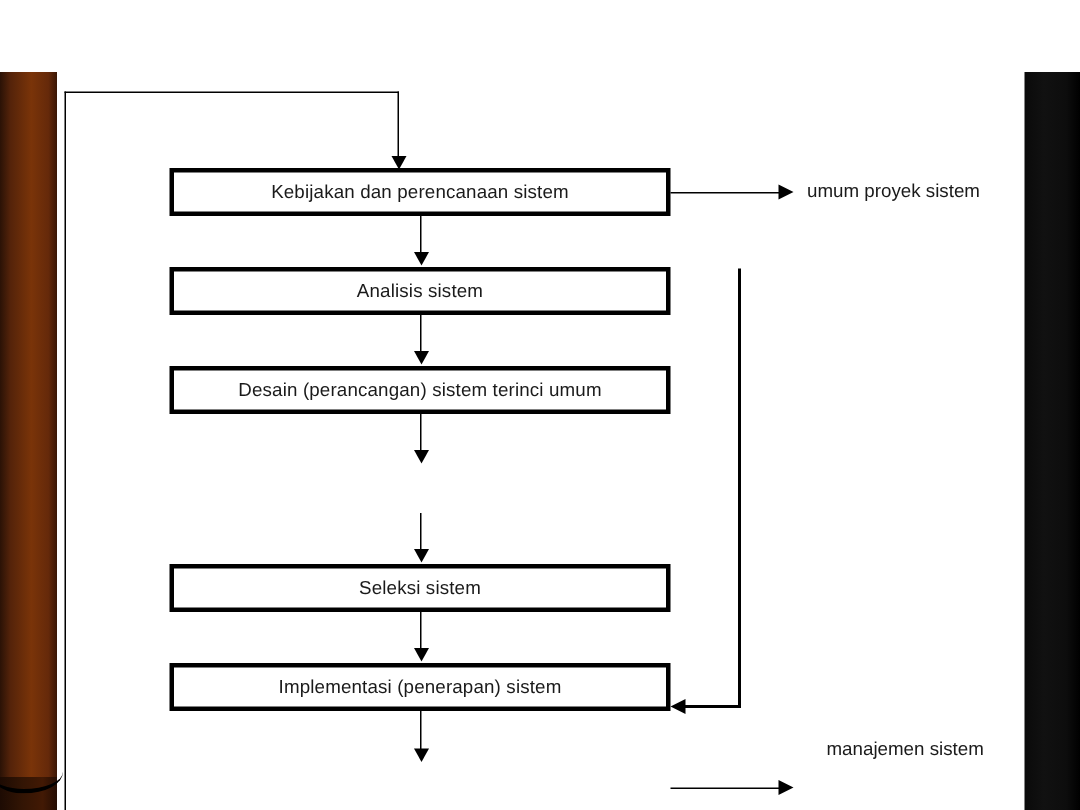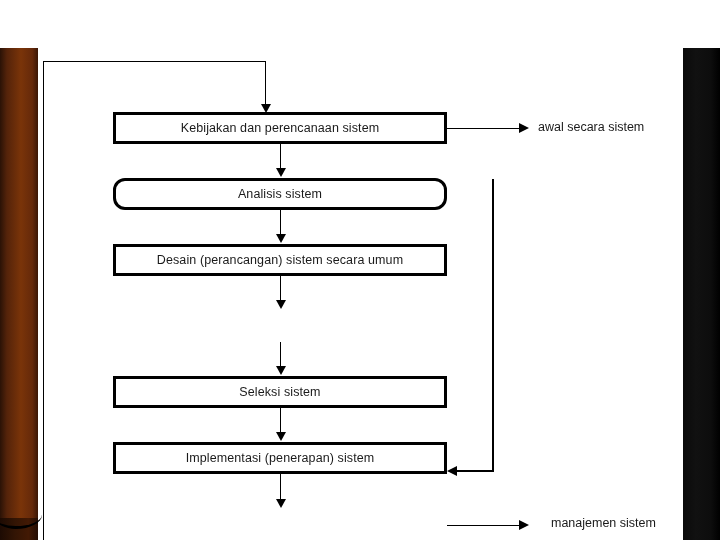--- a/index.html
+++ b/index.html
@@ -146,26 +146,26 @@
     <div class="hline" style="left:43px;  top:13px;  width:223px;"></div>
     <div class="vline" style="left:265px; top:13px;  height:43px;"></div>
     <div class="arrow-down" style="left:261px; top:56px;"></div>
     <div class="hline" style="left:43px;  top:526px; width:238px;"></div>
     <div class="vline" style="left:280px; top:493px; height:34px;"></div>
 
     <div class="node" style="top:64px;">
       <span>Kebijakan dan perencanaan sistem</span>
     </div>
 
-    <div class="node" style="top:130px;border-radius:12px;">
+    <div class="node" style="top:130px;">
       <span>Analisis sistem</span>
     </div>
 
     <div class="node" style="top:196px;">
-      <span>Desain (perancangan) sistem secara umum</span>
+      <span>Desain (perancangan) sistem terinci umum</span>
     </div>
 
 
     <div class="node" style="top:328px;">
       <span>Seleksi sistem</span>
     </div>
 
     <div class="node" style="top:394px;align-items:center;">
       <span>Implementasi (penerapan) sistem</span>
     </div>
@@ -184,24 +184,24 @@
     <div class="arrow-down" style="left:276px; top:318px;"></div>
 
     <div class="vline" style="left:280px; top:360px; height:25px;"></div>
     <div class="arrow-down" style="left:276px; top:384px;"></div>
 
     <div class="vline" style="left:280px; top:426px; height:26px;"></div>
     <div class="arrow-down" style="left:276px; top:451px;"></div>
 
     <div class="hline" style="left:447px; top:80px; width:74px;"></div>
     <div class="arrow-right" style="left:519px; top:75px;"></div>
-    <div class="side-label" style="left:538px; top:72px;">awal secara sistem</div>
+    <div class="side-label" style="left:538px; top:72px;">umum proyek sistem</div>
 
     <div class="vline bold" style="left:492px; top:131px; height:292px;"></div>
     <div class="hline bold" style="left:452px; top:422px; width:42px;"></div>
     <div class="arrow-left" style="left:447px; top:418px;"></div>
 
     <div class="hline" style="left:447px; top:477px; width:74px;"></div>
     <div class="arrow-right" style="left:519px; top:472px;"></div>
-    <div class="side-label" style="left:551px; top:468px;">manajemen sistem</div>
+    <div class="side-label" style="left:551px; top:444px;">manajemen sistem</div>
 
   </div>
 </div>
 
 </body></html>

